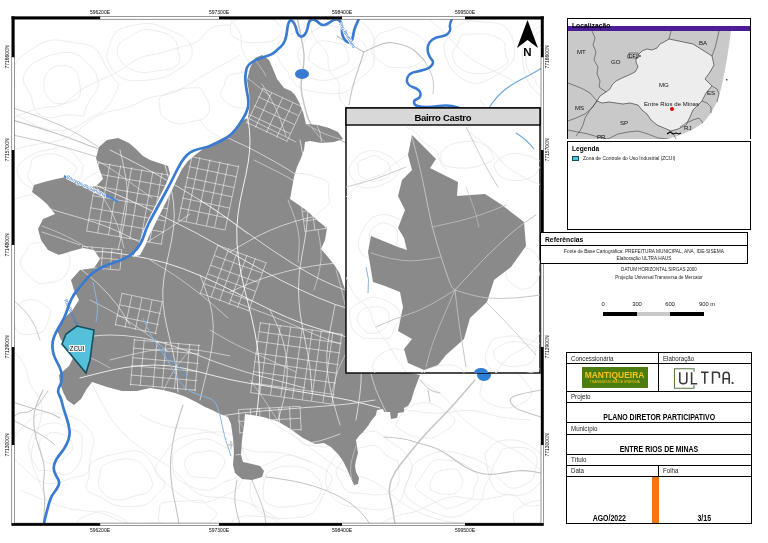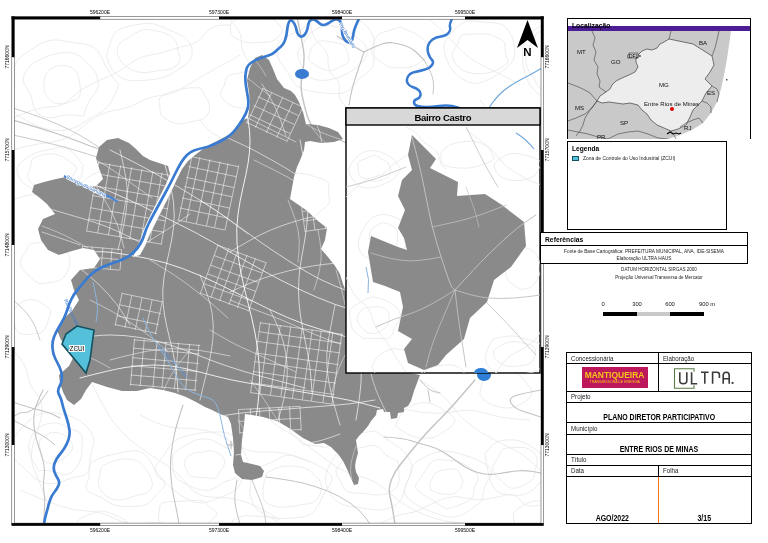--- a/index.html
+++ b/index.html
@@ -501,21 +501,21 @@
         <text x="139" y="64">ES</text>
         <text x="116" y="99">RJ</text>
     </g>
 
     <text x="76" y="75" font-size="6" fill="#111" font-family="'Liberation Sans',sans-serif" textLength="55">Entre Rios de Minas</text>
 
     <circle cx="104" cy="78" r="2" fill="#e00000"></circle>
   </svg>
 </div>
 
-<div class="box" style="left:567px; top:141px; width:160px; height:89px;">
+<div class="box" style="left:567px; top:141px; width:184px; height:89px;">
 
   <div class="hdr"><span style="display:inline-block;transform:scaleX(0.88);transform-origin:left center;">Legenda</span></div>
 
   <div style="display:flex; align-items:center; padding:0 4px; margin-top:2px;">
     <span style="display:inline-block; width:7px; height:5px; background:#54c0d9; border:1px solid #15505e; margin-right:4px; flex:none;"></span>
     <span style="font-size:6px; color:#222; white-space:nowrap; display:inline-block; transform:scaleX(0.82); transform-origin:left center;">Zona de Controle do Uso Industrial (ZCUI)</span>
   </div>
 </div>
 
 <div class="box" style="left:540px; top:232px; width:208px; height:32px;">
@@ -541,21 +541,21 @@
 <div class="box" style="left:566px; top:352px; width:186px; height:171.5px; display:flex; flex-direction:column;">
 
   <div style="display:flex; border-bottom:1px solid #000; height:11px; flex:none;">
     <div class="lbl" style="width:91.5px; border-right:1px solid #000;"><span>Concessionária</span></div>
     <div class="lbl" style="flex:1;"><span>Elaboração</span></div>
   </div>
 
   <div style="display:flex; height:27.5px; border-bottom:1px solid #000; flex:none;">
     <div style="width:91.5px; border-right:1px solid #000; display:flex; align-items:center; justify-content:center;">
 
-      <div style="width:66px; height:21px; margin-left:5px; background:#be185d; display:flex; flex-direction:column; align-items:center; justify-content:center; overflow:hidden;">
+      <div style="width:66px; height:21px; margin-left:5px; background:#4d7c0f; display:flex; flex-direction:column; align-items:center; justify-content:center; overflow:hidden;">
         <div style="color:#f5c518; font-size:9.5px; font-weight:bold; line-height:9.5px; transform:scaleX(0.89); white-space:nowrap;">MANTIQUEIRA</div>
         <div style="color:#f5c518; font-size:3.5px; line-height:4.5px; transform:scaleX(1); white-space:nowrap;">TRANSMISSORA DE ENERGIA</div>
       </div>
     </div>
     <div style="flex:1; display:flex; align-items:center; justify-content:center;">
 
       <svg width="64" height="24" viewBox="0 0 64 24">
 
         <path d="M21,6.8 L21,3.8 L1.5,3.8 L1.5,23.2 L21,23.2 L21,20.2" fill="none" stroke="#5a7a40" stroke-width="1.1"></path>
 
@@ -588,20 +588,20 @@
 
   <div class="lbl" style="border-bottom:1px solid #000; height:11px; flex:none;"><span>Título</span></div>
 
 
   <div style="display:flex; border-bottom:1px solid #000; height:11px; flex:none;">
     <div class="lbl" style="width:91.5px; border-right:1px solid #000;"><span>Data</span></div>
     <div class="lbl" style="flex:1;"><span>Folha</span></div>
   </div>
 
   <div style="display:flex; flex:1;">
-    <div class="bigc" style="width:91.5px; border-right:1px solid #f97316;">
+    <div class="bigc" style="width:91.5px; border-right:7px solid #f97316;">
         <span>AGO/2022</span>
       </div>
     <div class="bigc" style="flex:1;">
         <span>3/15</span>
       </div>
   </div>
 </div>
 
 </body></html>

